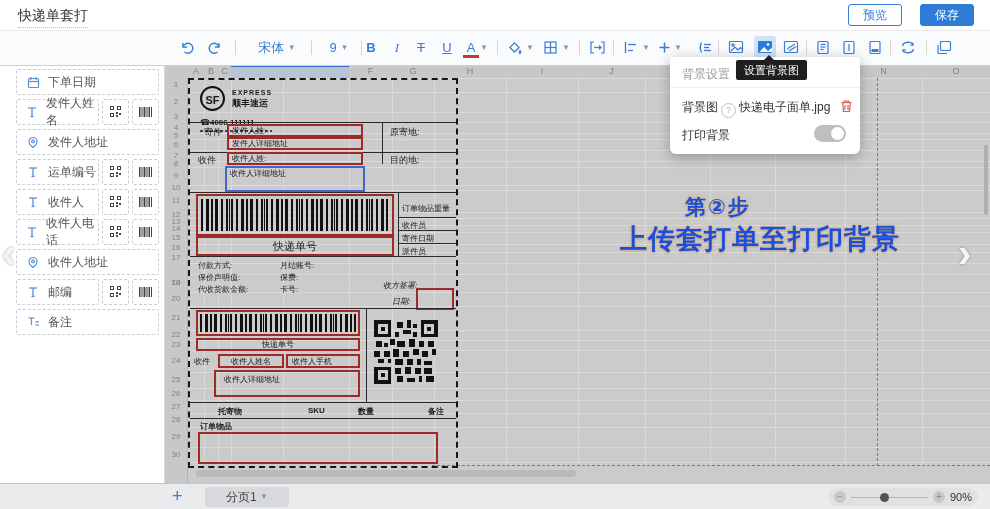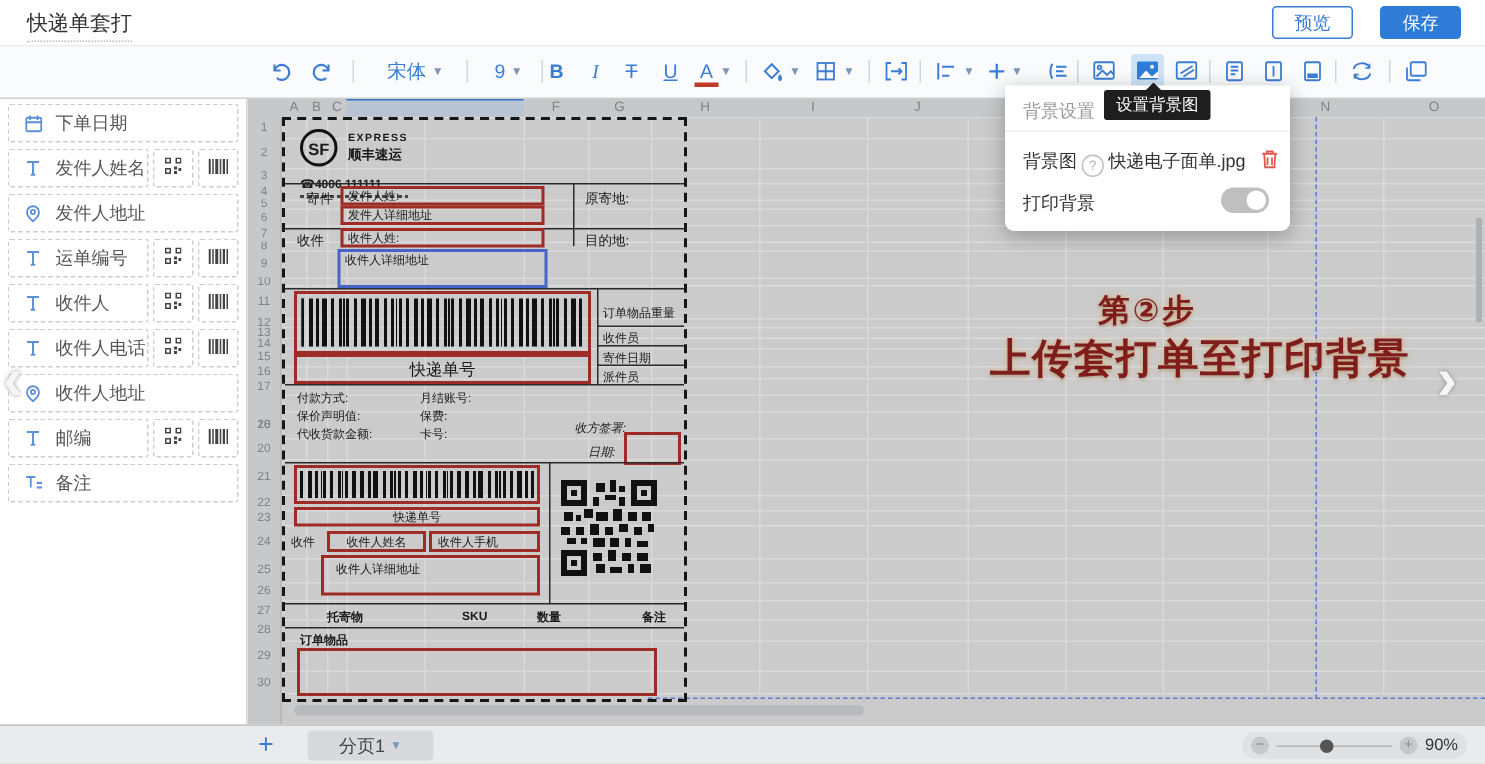--- a/index.html
+++ b/index.html
@@ -42,21 +42,21 @@
   .help-circle{display:inline-block;width:13px;height:13px;line-height:13px;border:1px solid #c0c0c0;color:#b5b5b5;border-radius:50%;font-size:9px;text-align:center;margin:0 3px;vertical-align:-2px;}
   .popup-row3{position:absolute;left:12px;top:70px;font-size:12px;color:#333;}
   .toggle{position:absolute;right:14px;top:68px;width:32px;height:17px;background:#bfbfbf;border-radius:9px;cursor:pointer;}
   .toggle .knob{position:absolute;right:2px;top:2px;width:13px;height:13px;background:#fff;border-radius:50%;}
   .trash{vertical-align:-2px;margin-left:6px;cursor:pointer;}
   .tooltip{position:absolute;left:736px;top:60px;background:#1e1e1e;color:#fff;font-size:11px;line-height:18px;padding:1px 8px;border-radius:2px;z-index:31;}
   .tooltip:before{content:"";position:absolute;left:28px;top:-5px;border:5px solid transparent;border-bottom-color:#1e1e1e;border-top:none;}
 
   
   .sidebar{position:absolute;left:0;top:65px;width:165px;height:418px;background:#fff;border-right:1px solid #d8d8d8;z-index:6;padding:0;box-sizing:border-box;}
-  .side-item-row{display:flex;margin:4px 5px 0 5px;height:26px;gap:3px;}
+  .side-item-row{display:flex;margin:4px 5px 0 16px;height:26px;gap:3px;}
   .side-box{border:1px dashed #c9ced6;border-radius:2px;background:#fff;display:flex;align-items:center;cursor:pointer;}
   .side-main{flex:1;padding-left:9px;gap:8px;}
   .side-label{font-size:12px;color:#555;}
   .side-ico{width:14px;color:#5b8fd9;display:flex;align-items:center;justify-content:center;}
   .side-sq{width:25px;justify-content:center;color:#444;}
 
   
   .canvas{position:absolute;left:165px;top:65px;width:825px;height:418px;background:#cbcbcb;overflow:hidden;}
   .col-head{position:absolute;top:0;height:13px;font-size:9px;color:#828282;text-align:center;line-height:13px;z-index:1;}
   .row-head{position:absolute;left:0;width:22px;font-size:8px;color:#828282;text-align:center;z-index:1;overflow:hidden;}
@@ -74,21 +74,21 @@
   .logo-circle{position:absolute;left:10px;top:6px;width:25px;height:25px;border:2px solid #111;border-radius:50%;text-align:center;line-height:25px;font-weight:bold;font-size:11px;box-sizing:border-box;}
   .logo-txt{position:absolute;left:42px;top:8px;font-weight:bold;line-height:10px;}
   .logo-txt .l1{font-size:7px;letter-spacing:1px;}
   .logo-txt .l2{font-size:9px;}
   .phone{position:absolute;left:10px;top:38px;font-size:8px;font-weight:bold;}
   .squiggle{position:absolute;left:10px;top:50px;width:72px;height:2px;background:repeating-linear-gradient(90deg,#444 0 3px,transparent 3px 5px);}
   .barcode{background:repeating-linear-gradient(90deg,#111 0 2px,transparent 2px 5px),repeating-linear-gradient(90deg,#111 0 1px,transparent 1px 7px);}
   .small-ital{font-style:italic;}
 
   
-  .step-overlay{position:absolute;z-index:5;color:#7f1d1d;font-weight:bold;text-align:center;text-shadow:0 0 4px rgba(235,160,70,.55),0 1px 2px rgba(120,120,120,.4);pointer-events:none;}
+  .step-overlay{position:absolute;z-index:5;color:#1d4ed8;font-weight:bold;text-align:left;text-shadow:0 0 4px rgba(235,160,70,.55),0 1px 2px rgba(120,120,120,.4);pointer-events:none;}
   .step-line1{left:520px;top:128px;width:160px;font-size:21px;letter-spacing:2px;}
   .step-line2{left:455px;top:156px;width:360px;font-size:27px;letter-spacing:1px;}
 
   .dash-blue-v{position:absolute;left:712px;top:13px;width:0;height:388px;border-left:1px dashed #5b7bd0;z-index:1;}
   .dash-blue-h{position:absolute;left:267px;top:400px;width:558px;height:0;border-top:1px dashed #5b7bd0;z-index:1;}
 
   .hscroll{position:absolute;left:31px;top:405px;width:380px;height:7px;background:#b7babc;border-radius:4px;z-index:3;cursor:pointer;}
   .vscroll{position:absolute;left:819px;top:80px;width:4px;height:70px;background:#aeb1b3;border-radius:2px;z-index:3;cursor:pointer;}
 
   .chev{position:absolute;z-index:8;font-size:40px;font-weight:bold;color:#f5f5f5;text-shadow:0 0 3px rgba(90,90,90,.6);cursor:pointer;line-height:44px;}

